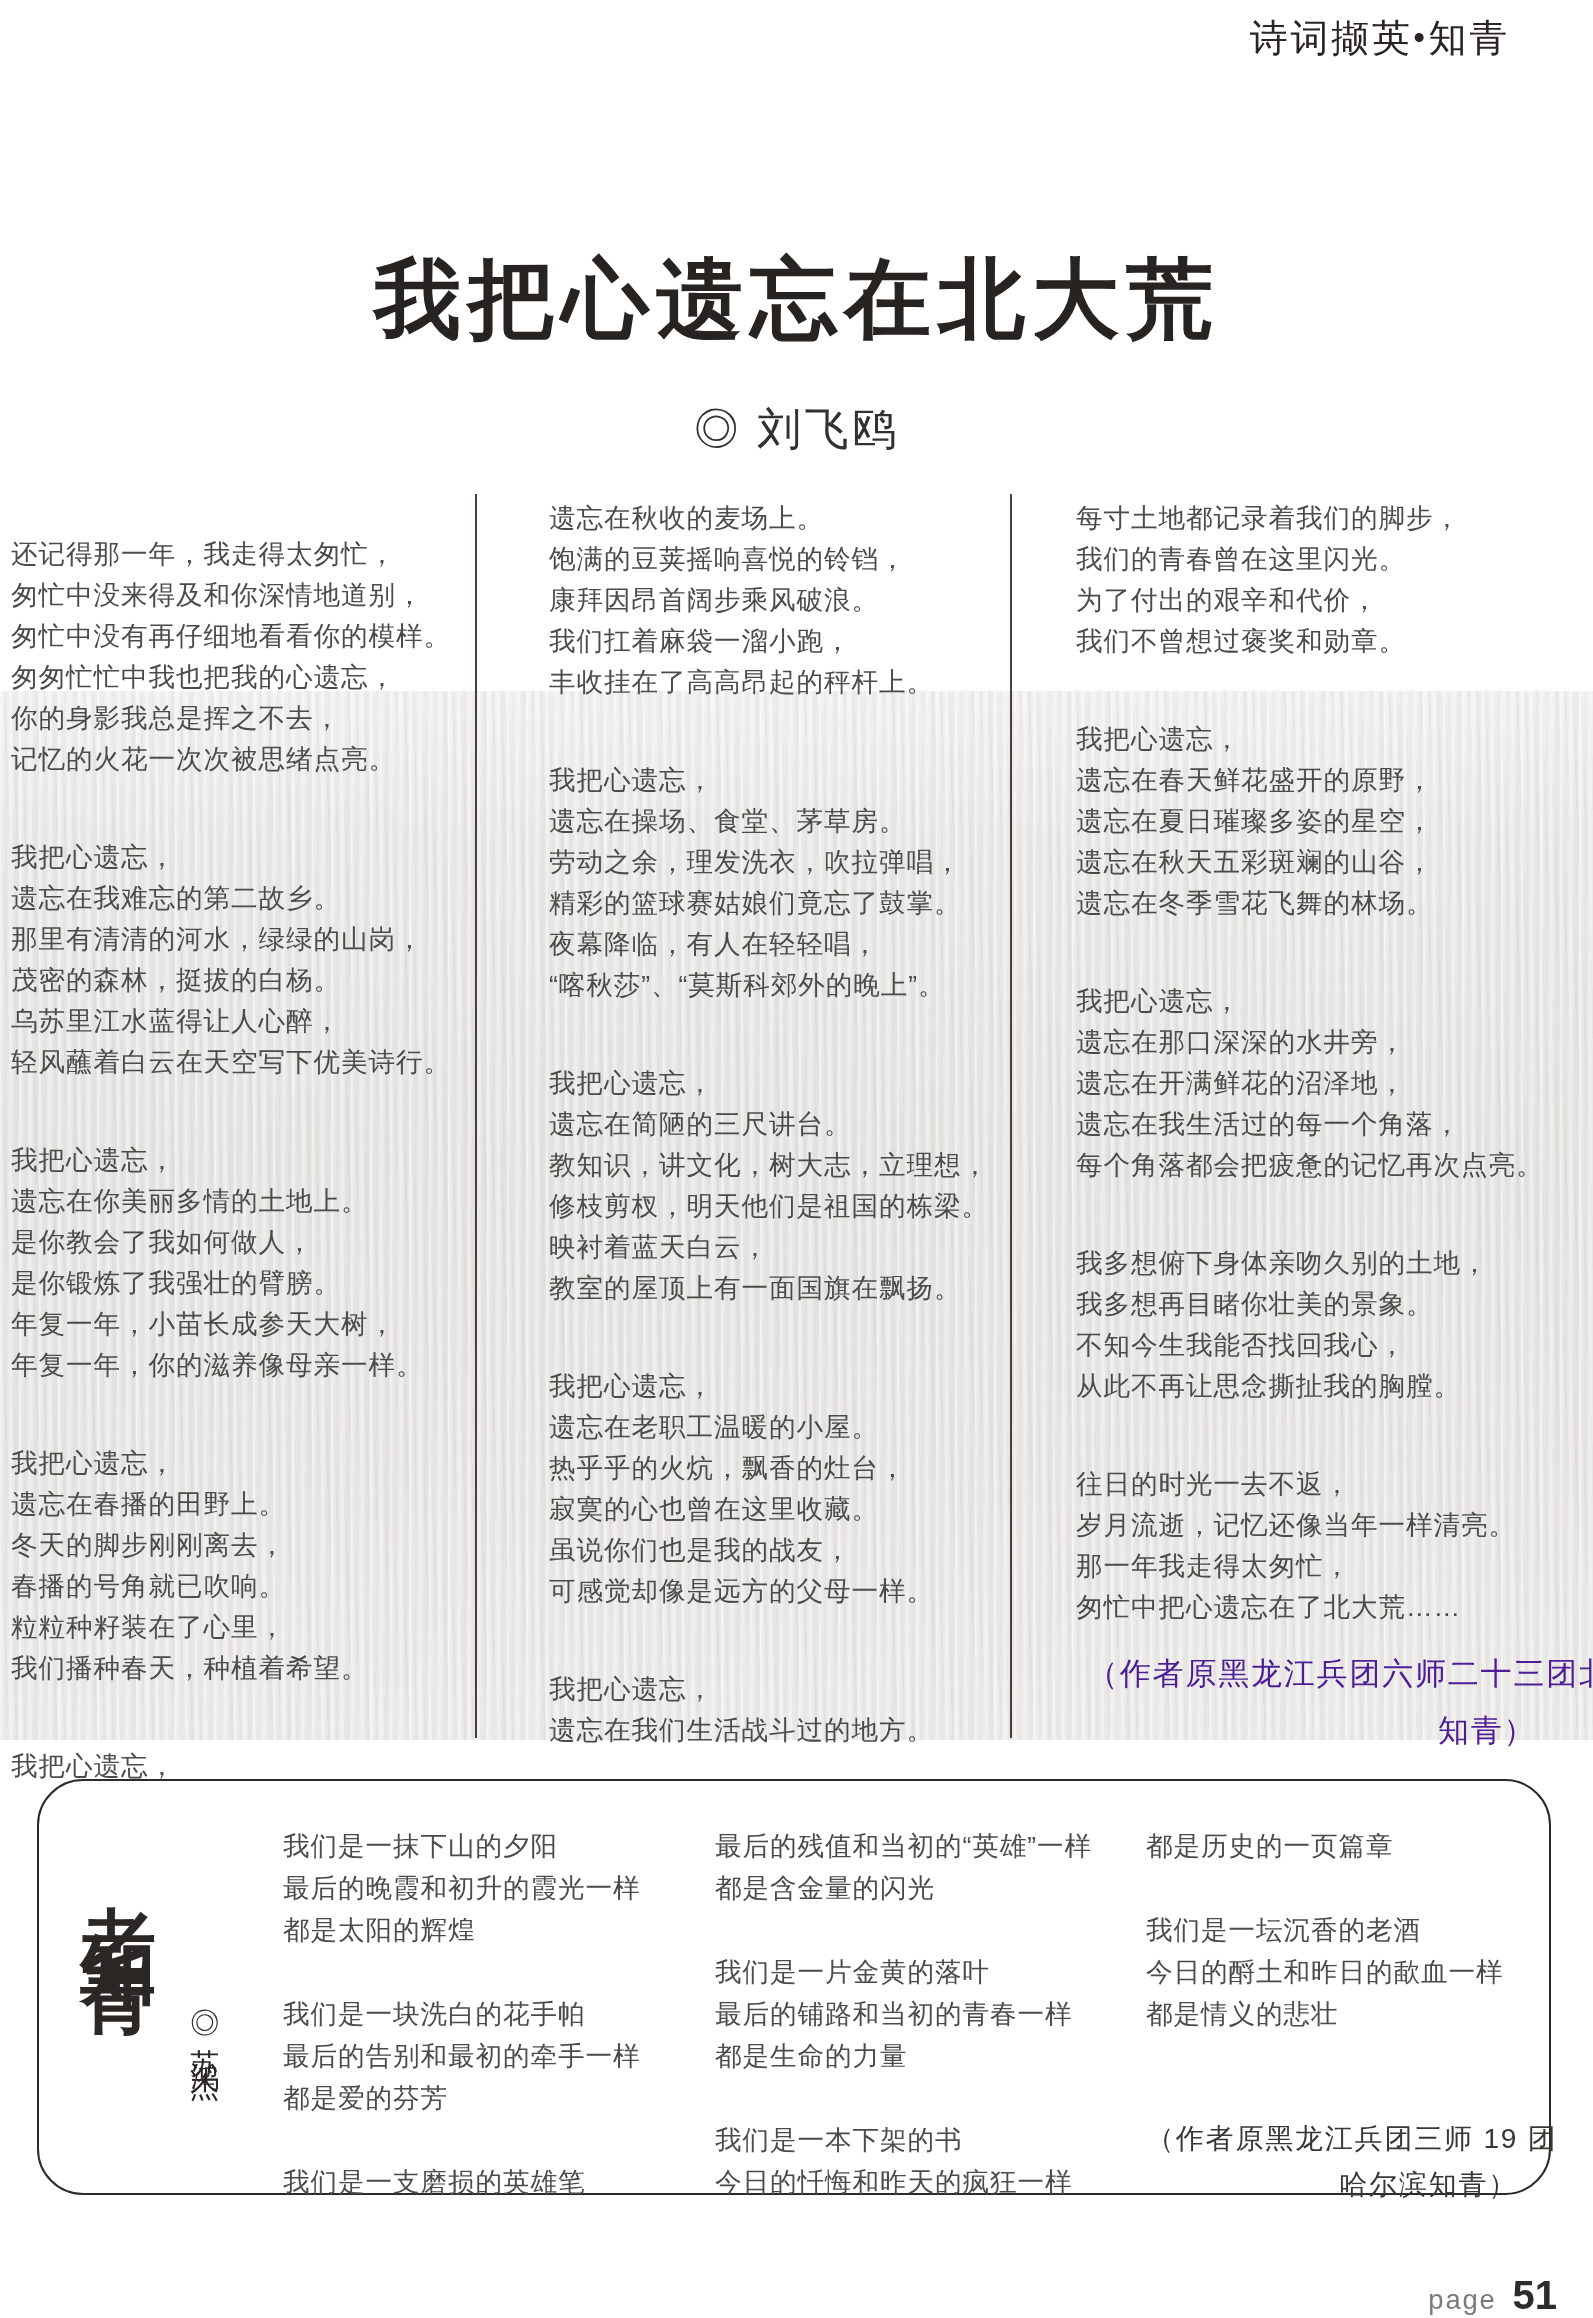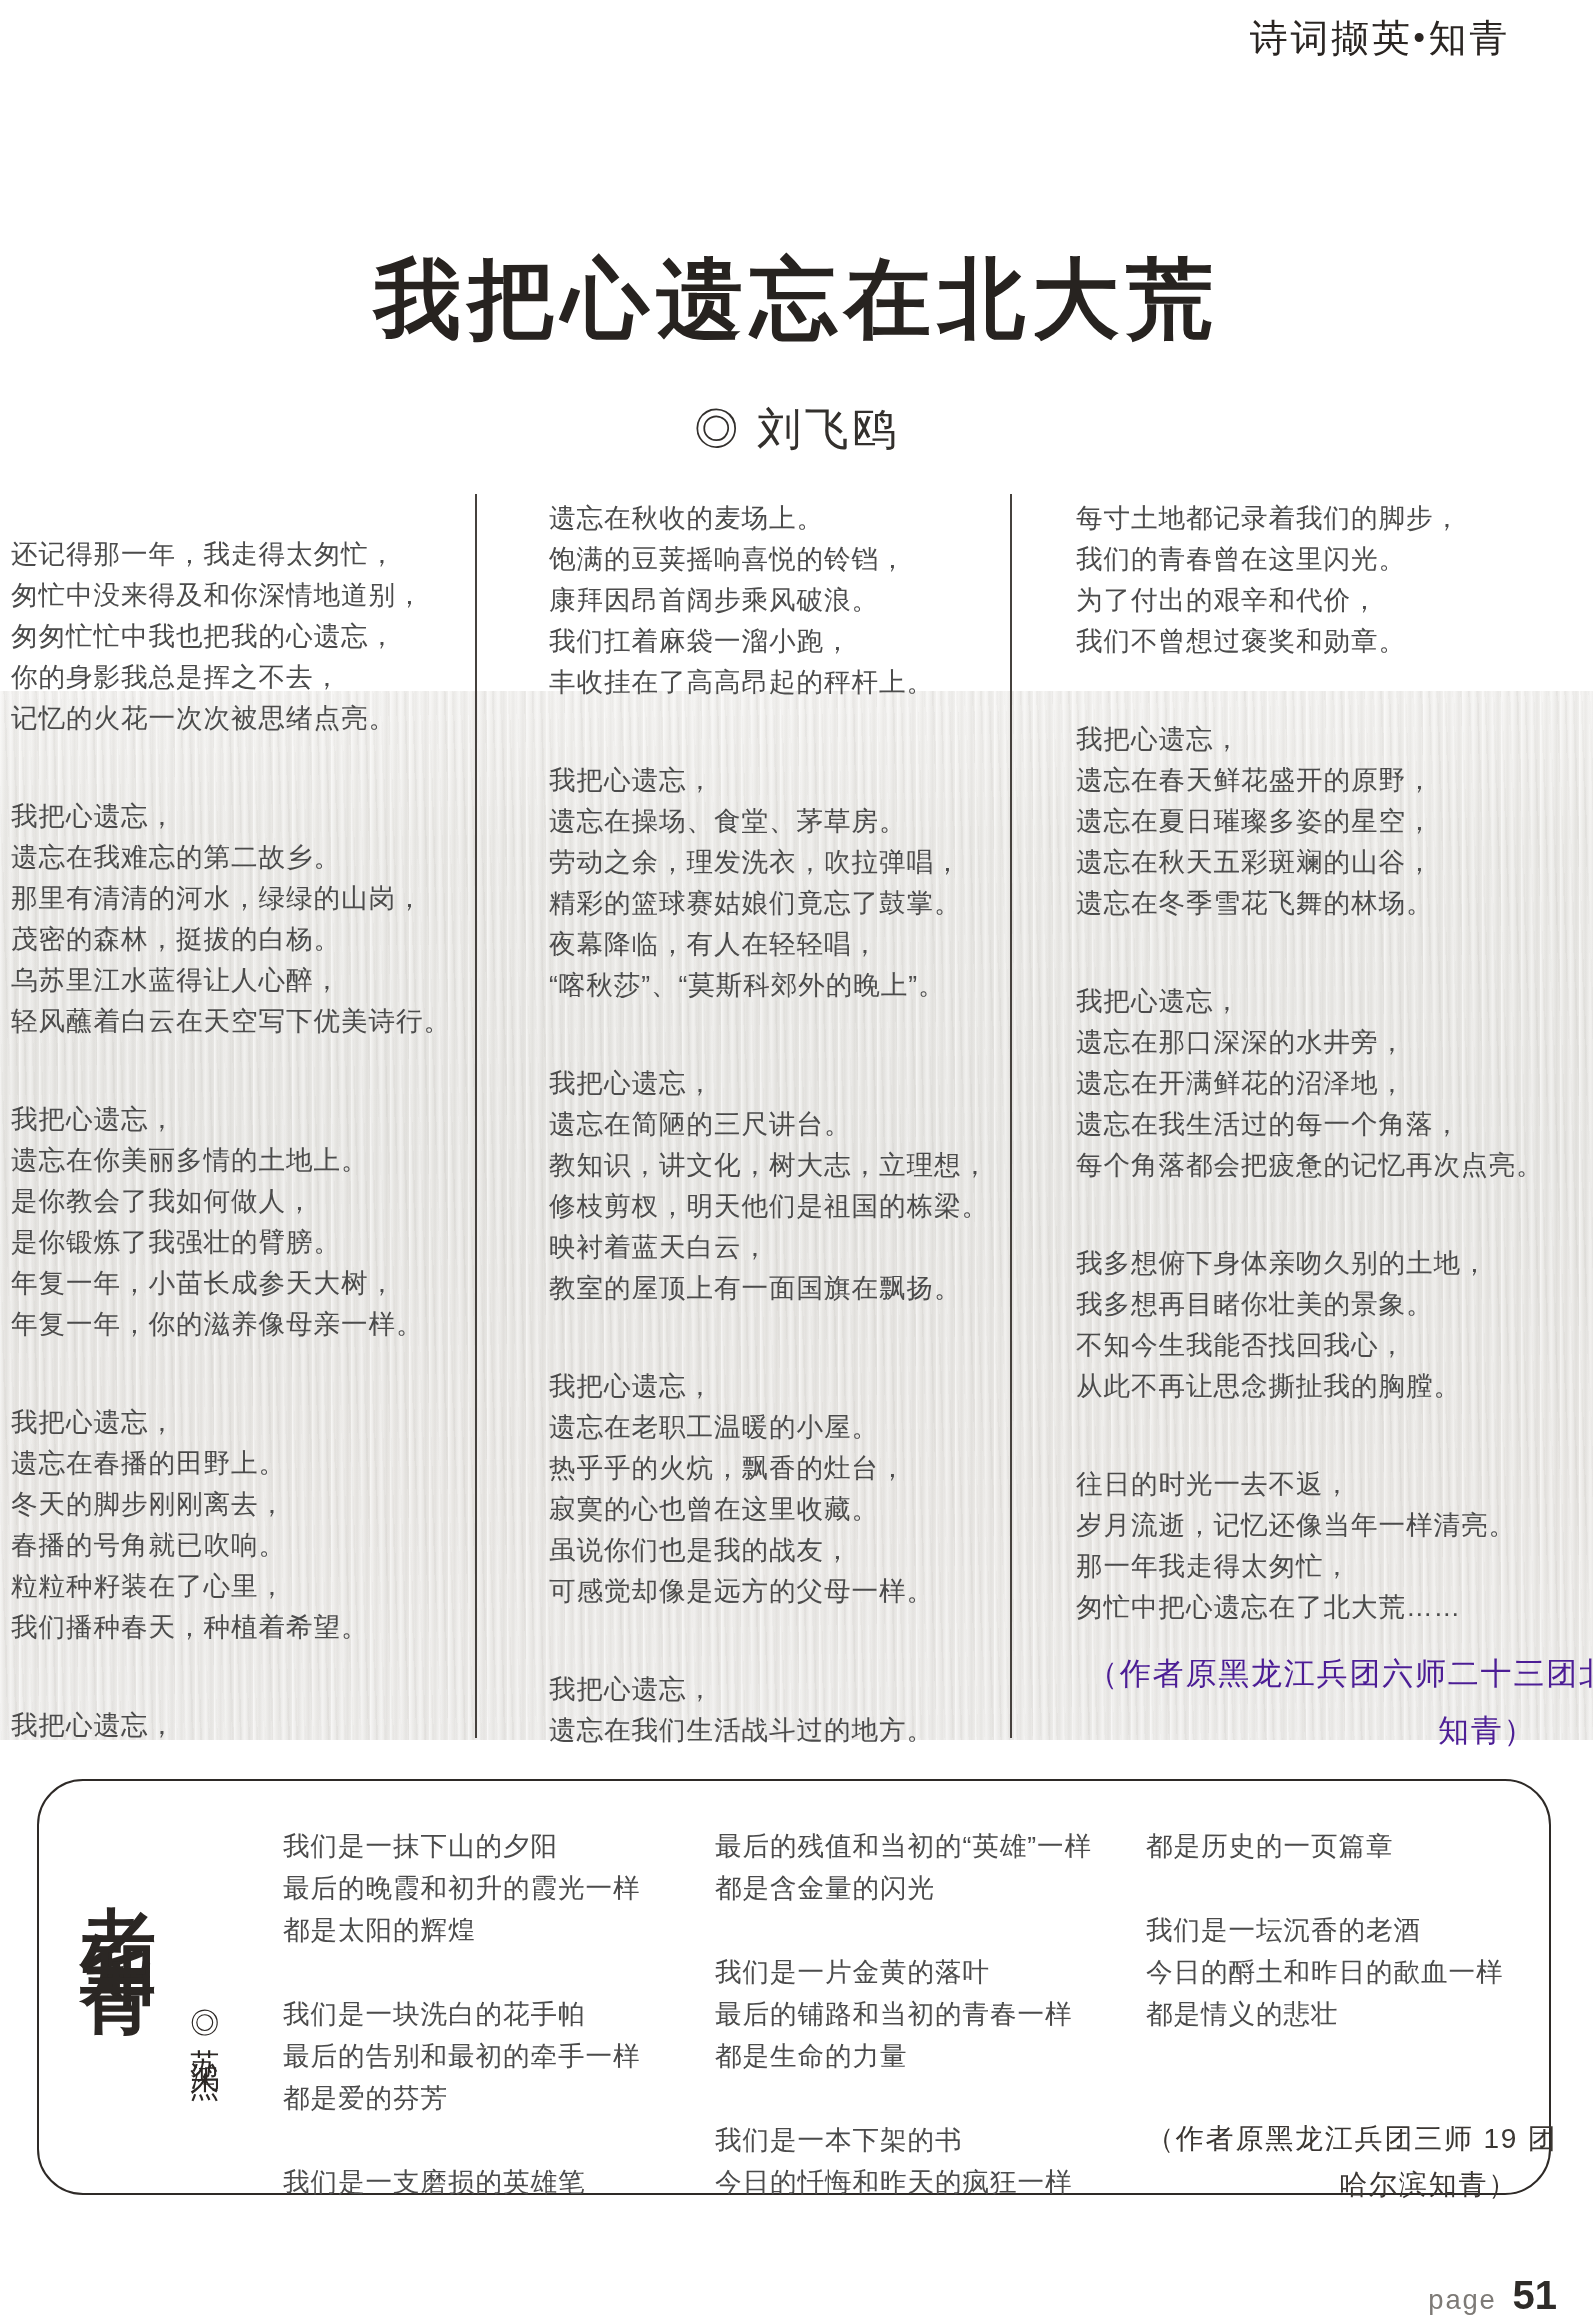--- a/index.html
+++ b/index.html
@@ -93,20 +93,21 @@
     <span>刘飞鸥</span>
   </div>
 
   <div class="divider d1"></div>
   <div class="divider d2"></div>
 
   <div class="col col1">
       <div class="stanza">
         <p class="line">还记得那一年，我走得太匆忙，</p>
         <p class="line">匆忙中没来得及和你深情地道别，</p>
+        <p class="line">匆忙中没有再仔细地看看你的模样。</p>
         <p class="line">匆匆忙忙中我也把我的心遗忘，</p>
         <p class="line">你的身影我总是挥之不去，</p>
         <p class="line">记忆的火花一次次被思绪点亮。</p>
       </div>
       <div class="stanza">
         <p class="line">我把心遗忘，</p>
         <p class="line">遗忘在我难忘的第二故乡。</p>
         <p class="line">那里有清清的河水，绿绿的山岗，</p>
         <p class="line">茂密的森林，挺拔的白杨。</p>
         <p class="line">乌苏里江水蓝得让人心醉，</p>

